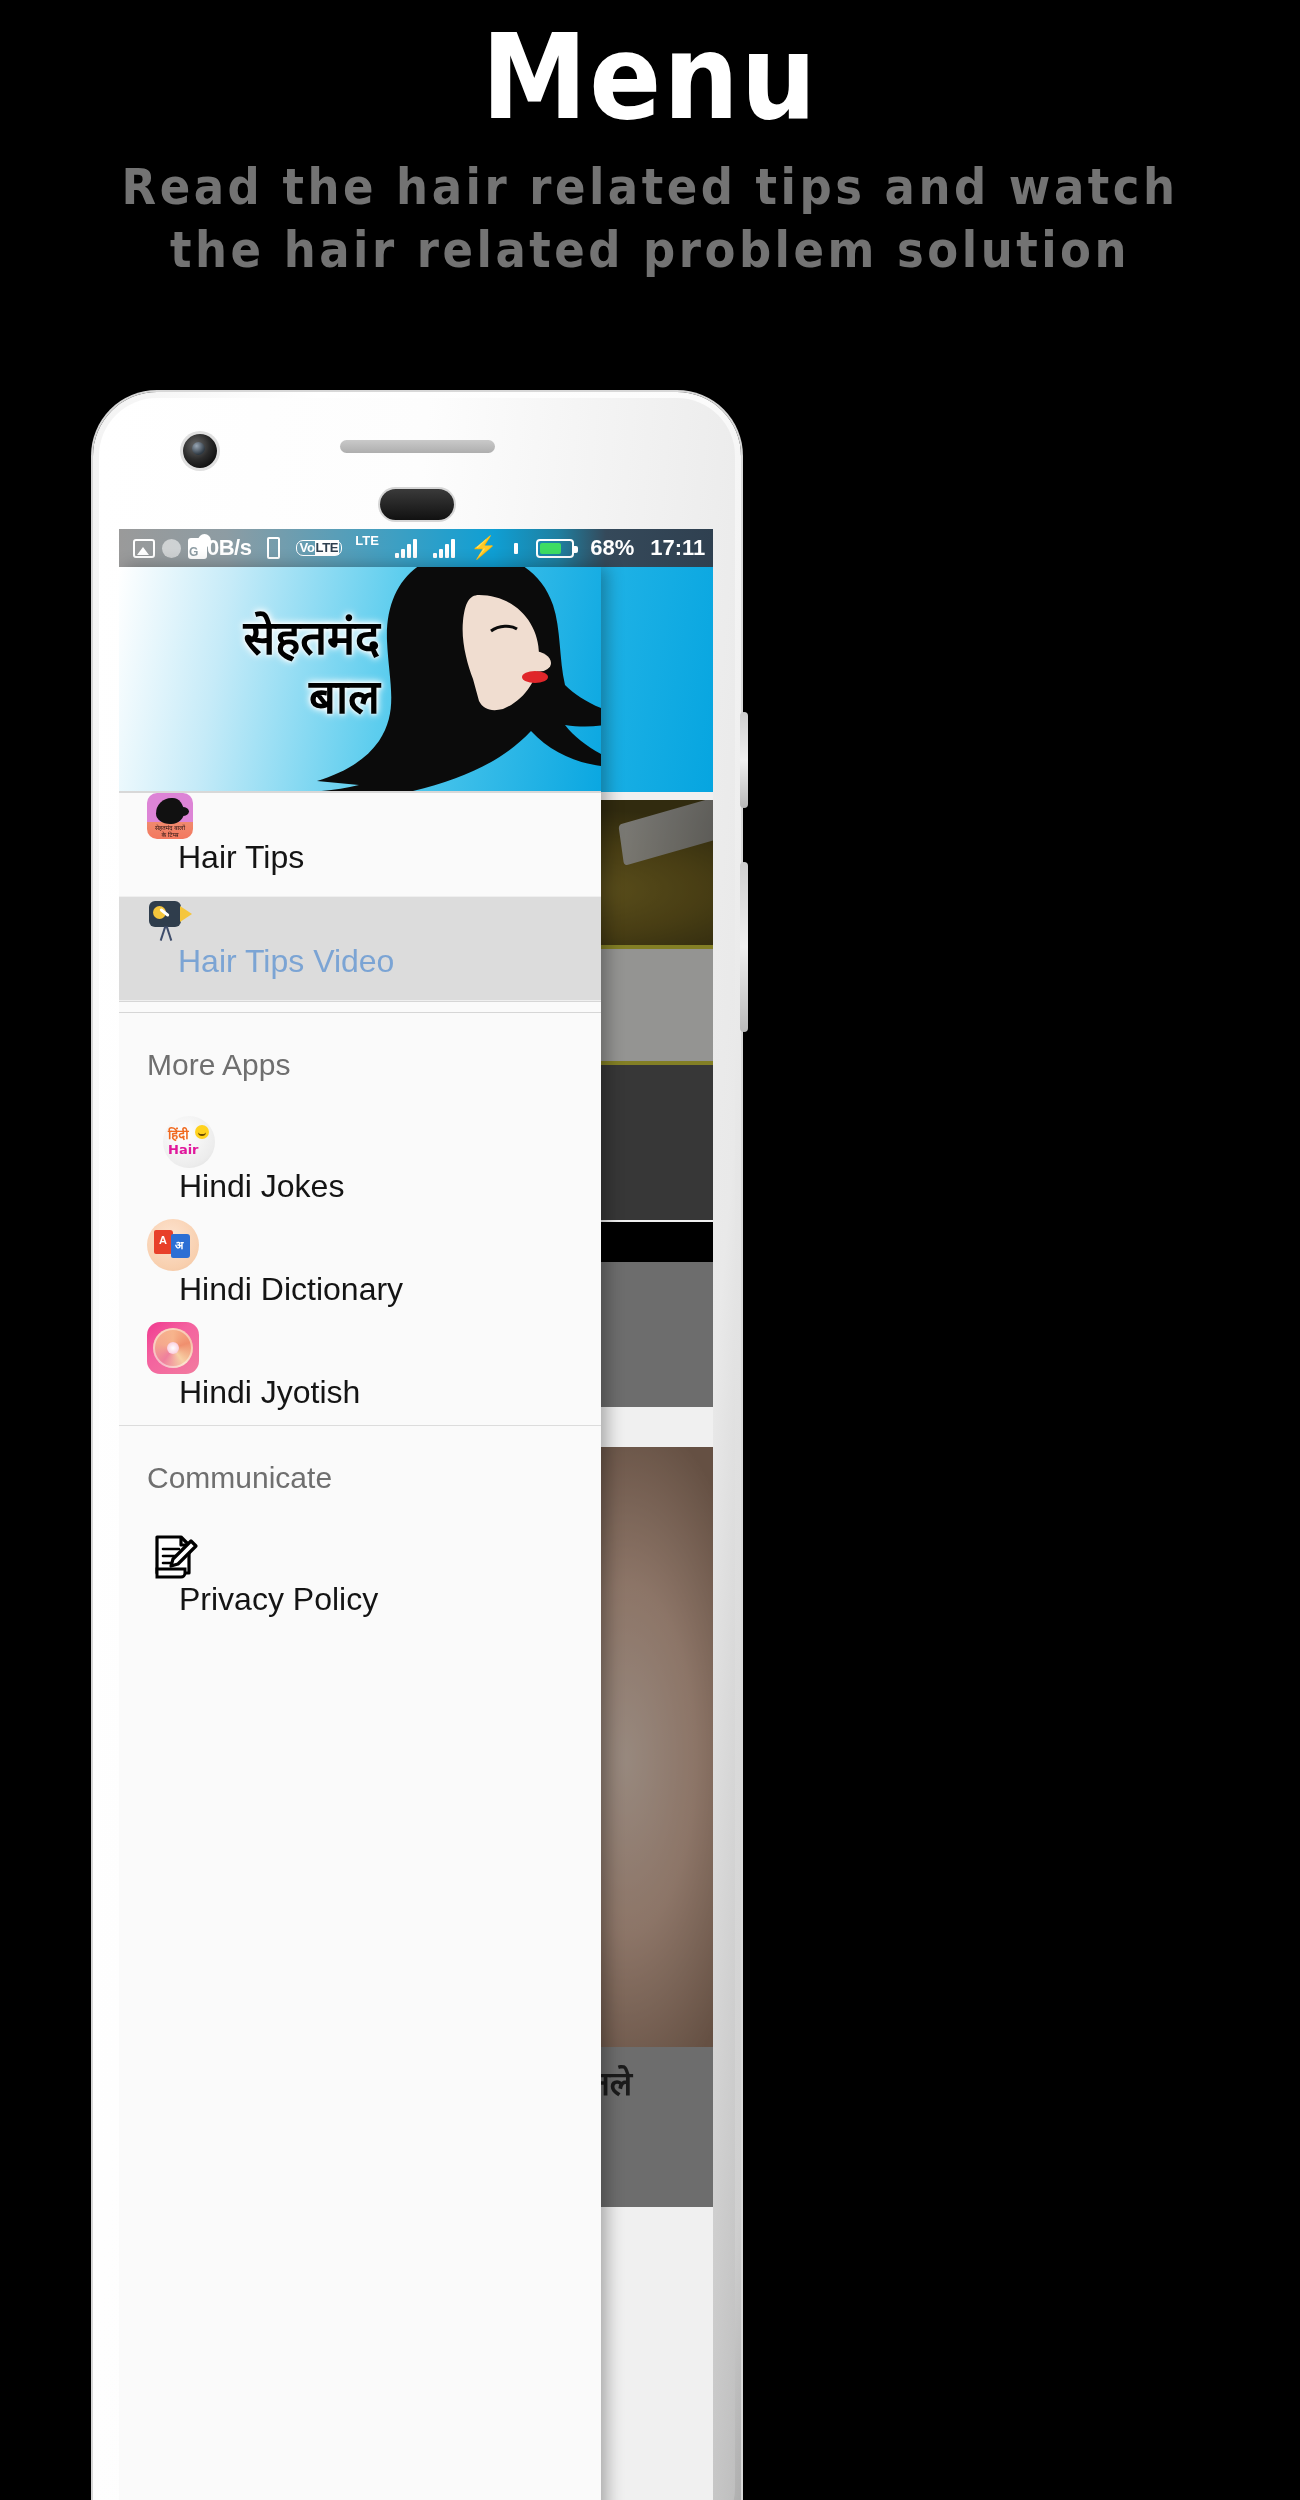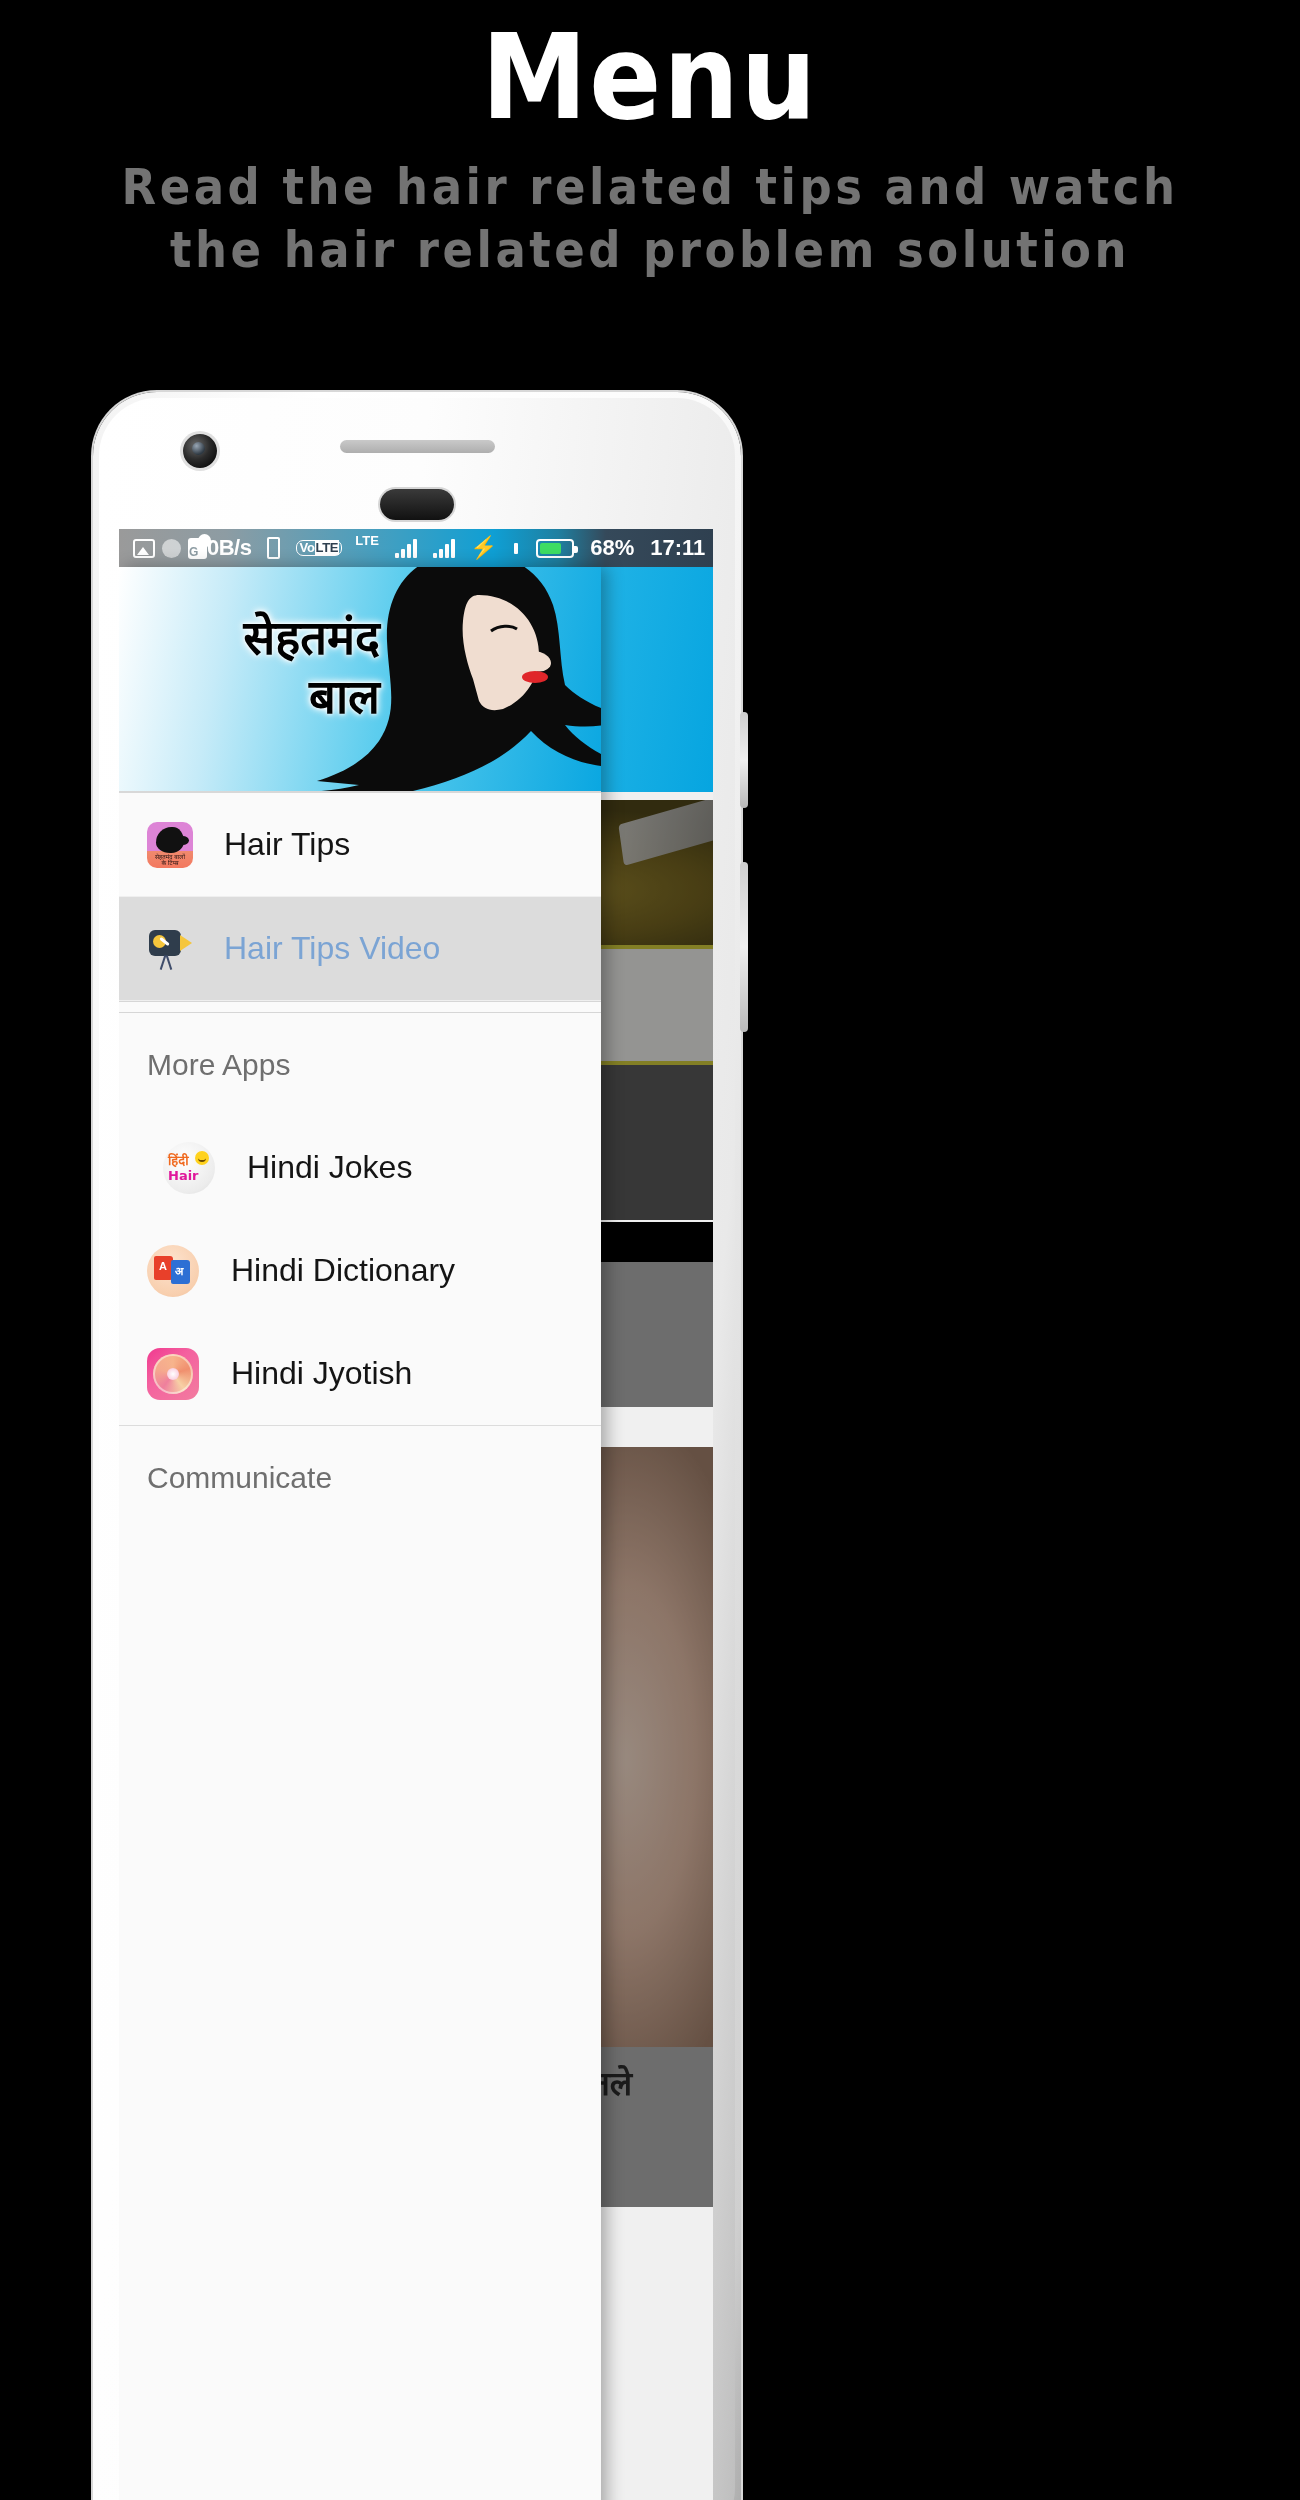--- a/index.html
+++ b/index.html
@@ -164,22 +164,22 @@
   .dh-text {
     position:absolute; left:26px; top:42px; width:235px;
     font-family:"DejaVu Sans", sans-serif; color:#000;
     font-size:47px; font-weight:700; line-height:1.25;
     text-shadow: 0 0 6px #fff, 0 0 10px #fff, 0 0 3px #fff;
     text-align: right;
   }
   .dh-art { position:absolute; right:-36px; top:-6px; width:330px; height:236px; }
 
   .d-item {
-    display:flex; align-items:center; height:104px; padding-left:28px;
-    background:#fafafa; border-bottom:1px solid #efefef;
+    display:flex; align-items:flex-start; height:104px; padding-left:28px;
+    background:#fafafa; border-bottom:1px solid #efefef;flex-direction:column;
   }
   .d-item.selected { background:#dcdcdc; }
   .d-item .lbl {
     font-size:32px; color:#141414; margin-left:31px; font-weight:400;
   }
   .d-item.selected .lbl { color:#7ba4d4; }
   .d-icon { width:46px; height:46px; flex:0 0 46px; position:relative; }
 
   .d-sep { height:12px; background:#fafafa; border-top:1px solid #d6d6d6; border-bottom:1px solid #d6d6d6; }
   .d-head {
@@ -401,17 +401,29 @@
           <span class="d-icon ic-jyotish">
             <span class="wheel"></span>
           </span>
           <span class="lbl">Hindi Jyotish</span>
         </div>
 
         <div class="d-divider"></div>
 
         <div class="d-head">Communicate</div>
 
+        <div class="d-item app">
+          <span class="d-icon ic-privacy">
+            <svg viewBox="0 0 52 52" width="52" height="52">
+              <path d="M10 8 h24 l8 8 v28 H10 Z" fill="#fff" stroke="#000" stroke-width="3.2" stroke-linejoin="round"></path>
+              <path d="M34 8 v8 h8" fill="none" stroke="#000" stroke-width="3.2" stroke-linejoin="round"></path>
+              <path d="M16 20 h16 M16 27 h18 M16 34 h14" stroke="#000" stroke-width="2.6" stroke-linecap="round"></path>
+              <path d="M10 40 h28 v4 a4 4 0 0 1 -4 4 H10 Z" fill="#fff" stroke="#000" stroke-width="3"></path>
+              <path d="M44 12 l5 5 -18 18 -7 2 2 -7 Z" fill="#fff" stroke="#000" stroke-width="3.2" stroke-linejoin="round"></path>
+            </svg>
+          </span>
+          <span class="lbl">Privacy Policy</span>
+        </div>
 
       </div>
     </div>
   </div>
 </div>
 
 </body></html>

